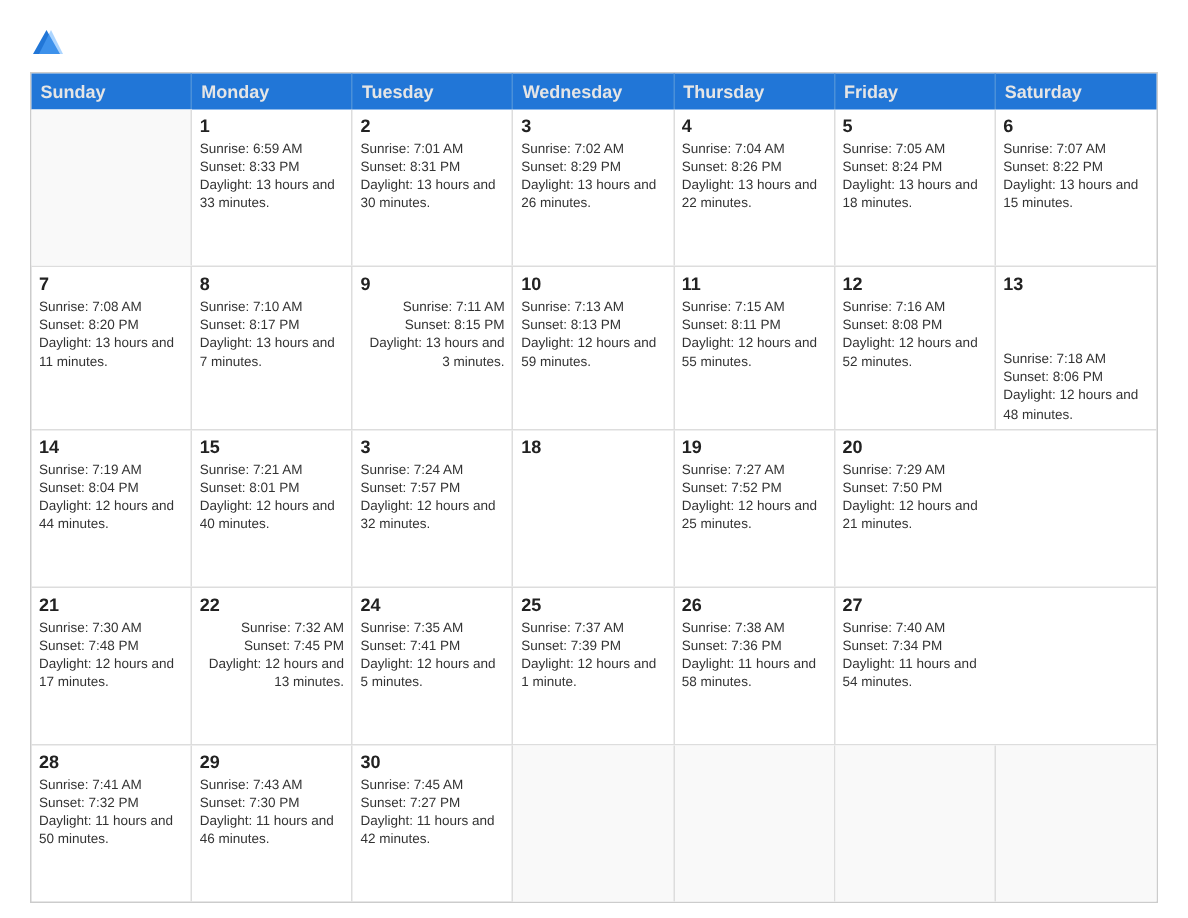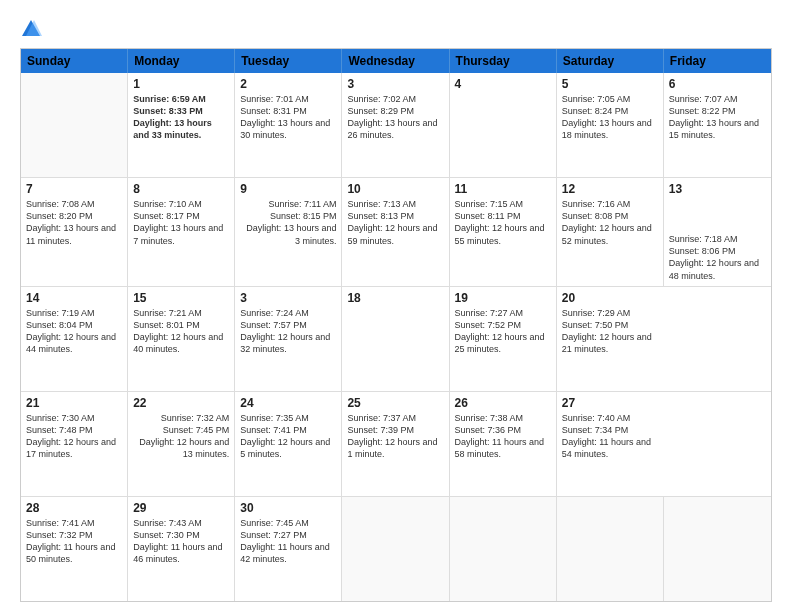--- a/index.html
+++ b/index.html
@@ -65,21 +65,21 @@
       display: flex;
       flex-direction: column;
       border: 1px solid #ccc;
     }
     .cal-header {
       display: grid;
       grid-template-columns: repeat(7, 1fr);
       background: #2176d7;
     }
     .cal-header-cell {
-      color: #000000;
+      color: #e5e5e5;
       font-size: 12px;
       font-weight: bold;
       padding: 5px 6px;
       text-align: left;
       border-right: 1px solid #4a90d9;
     }
     .cal-header-cell:last-child { border-right: none; }
     .cal-body {
       flex: 1;
       display: flex;
@@ -136,46 +136,49 @@
     </div>
   </div>
 
   <div class="calendar">
     <div class="cal-header">
     <div class="cal-header-cell">Sunday</div>
         <div class="cal-header-cell">Monday</div>
         <div class="cal-header-cell">Tuesday</div>
         <div class="cal-header-cell">Wednesday</div>
         <div class="cal-header-cell">Thursday</div>
+        <div class="cal-header-cell">Friday</div>
         <div class="cal-header-cell">Saturday</div>
-        <div class="cal-header-cell">Friday</div>
       </div>
     <div class="cal-body">
     <div class="cal-row">
           <div class="cal-cell empty"></div>
           <div class="cal-cell">
             <div class="day-num">1</div>
-            <div class="cell-text" style="white-space: pre-line; font-weight: bold;">Sunrise: 6:59 AM
+            <div class="cell-text" style="white-space: pre-line;">Sunrise: 6:59 AM
 Sunset: 8:33 PM
 Daylight: 13 hours and 33 minutes.</div>
           </div>
           <div class="cal-cell">
             <div class="day-num">2</div>
             <div class="cell-text" style="white-space: pre-line;">Sunrise: 7:01 AM
 Sunset: 8:31 PM
 Daylight: 13 hours and 30 minutes.</div>
           </div>
           <div class="cal-cell">
             <div class="day-num">3</div>
             <div class="cell-text" style="white-space: pre-line;">Sunrise: 7:02 AM
 Sunset: 8:29 PM
 Daylight: 13 hours and 26 minutes.</div>
           </div>
           <div class="cal-cell">
             <div class="day-num">4</div>
+            <div class="cell-text" style="white-space: pre-line;">Sunrise: 7:04 AM
+Sunset: 8:26 PM
+Daylight: 13 hours and 22 minutes.</div>
           </div>
           <div class="cal-cell">
             <div class="day-num">5</div>
             <div class="cell-text" style="white-space: pre-line;">Sunrise: 7:05 AM
 Sunset: 8:24 PM
 Daylight: 13 hours and 18 minutes.</div>
           </div>
           <div class="cal-cell">
             <div class="day-num">6</div>
             <div class="cell-text" style="white-space: pre-line;">Sunrise: 7:07 AM

